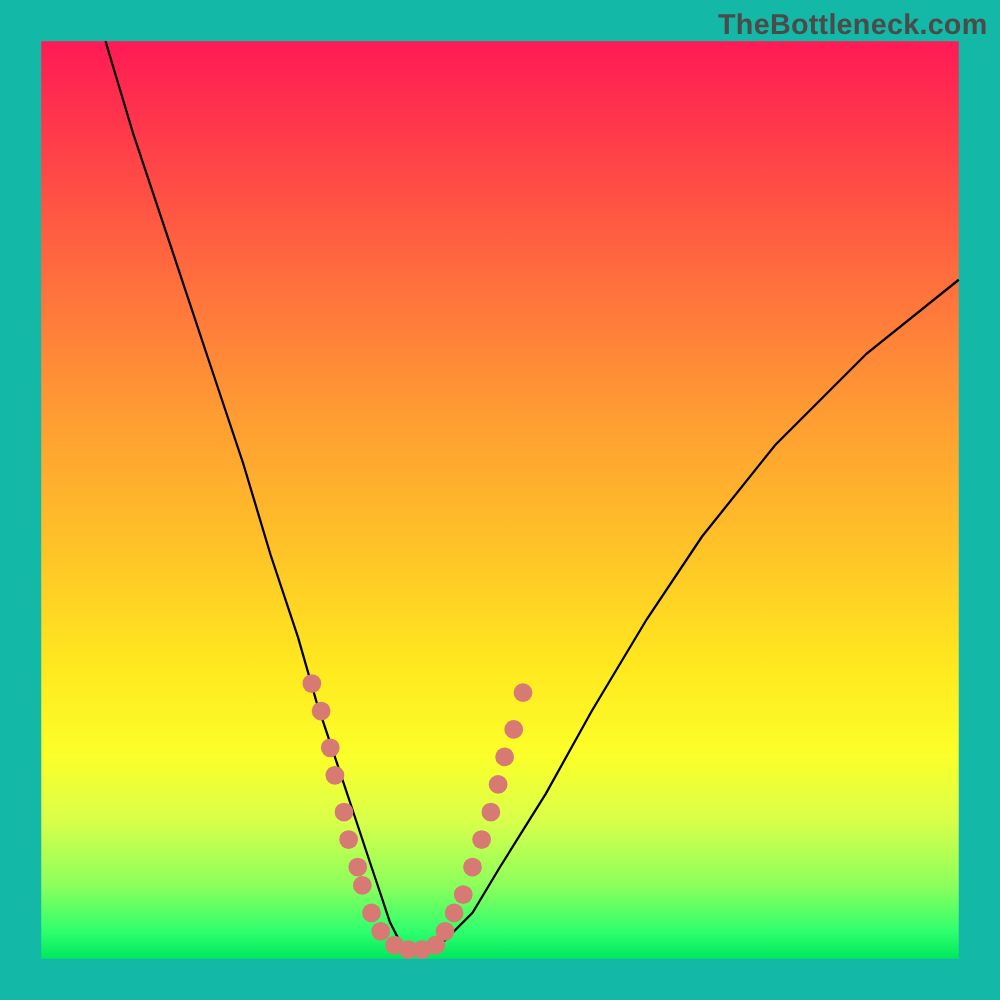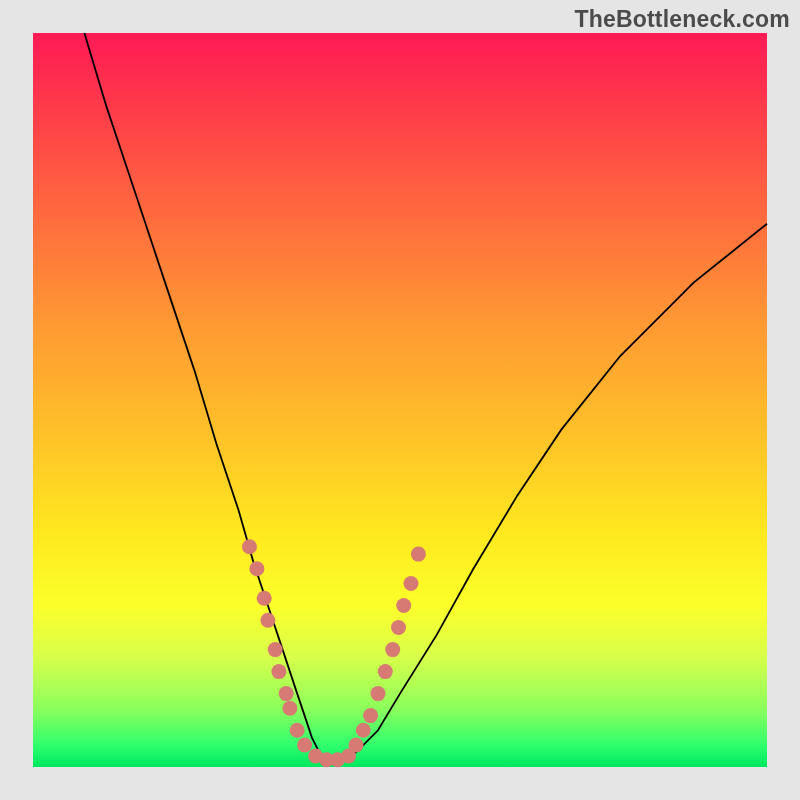--- a/index.html
+++ b/index.html
@@ -8,21 +8,21 @@
     width: 800px;
     height: 800px;
     overflow: hidden;
     background: #000;
     font-family: Arial, Helvetica, sans-serif;
   }
   .frame {
     position: relative;
     width: 800px;
     height: 800px;
-    background: #e5e5e5;
+    background: #14b8a6;
   }
   .plot-area {
     position: absolute;
     left: 33px;
     top: 33px;
     width: 734px;
     height: 734px;
     
     background: linear-gradient(
       to bottom,

